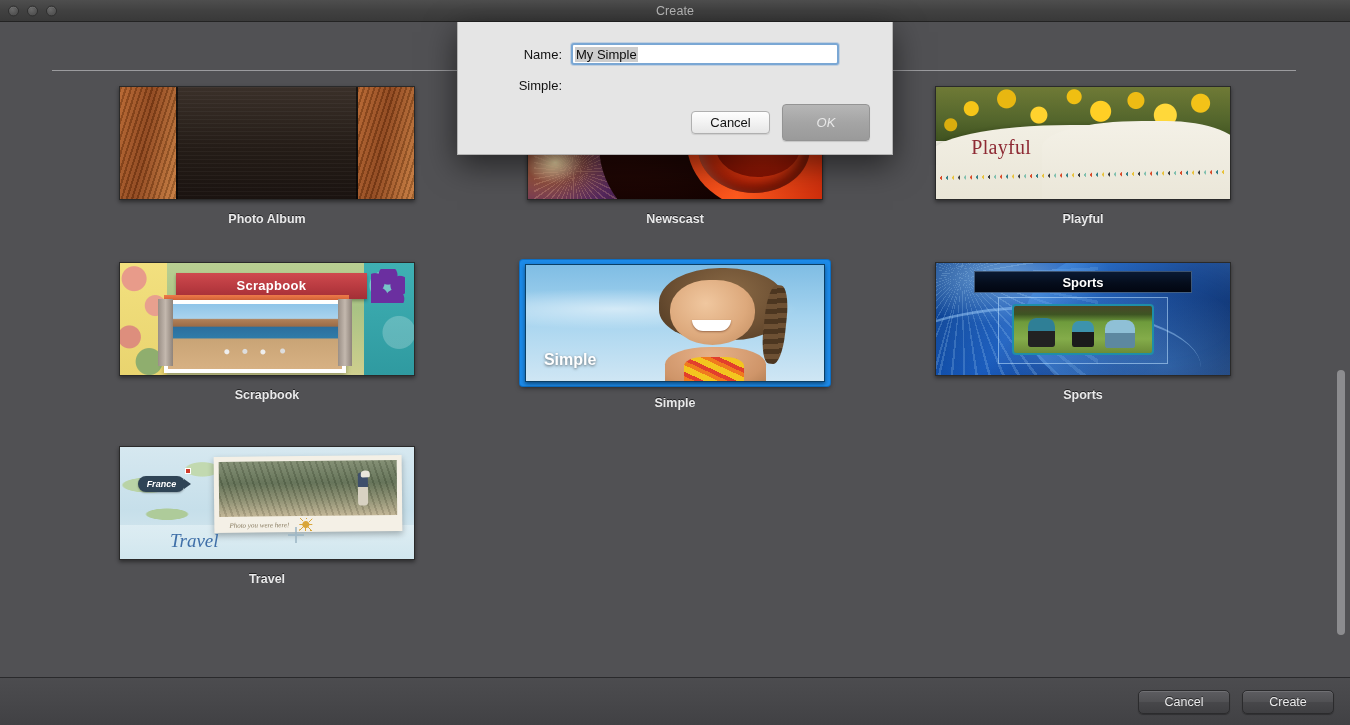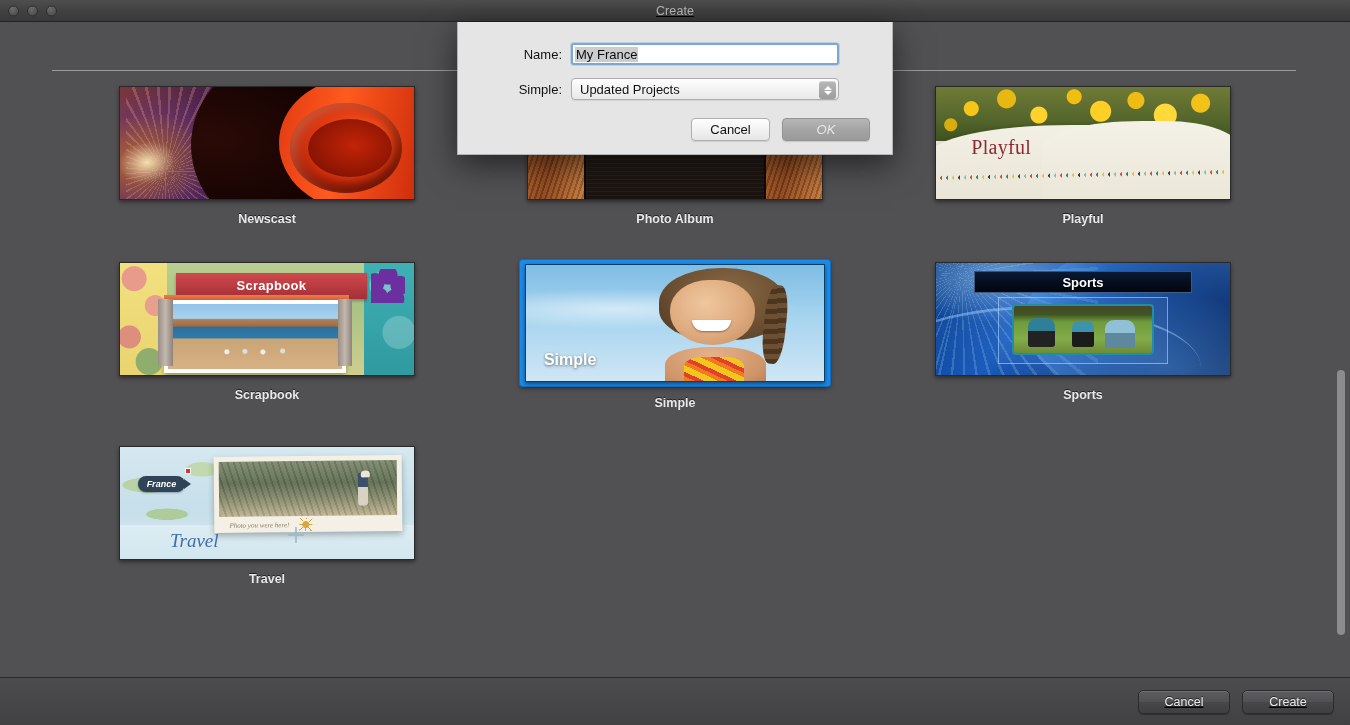--- a/index.html
+++ b/index.html
@@ -7,21 +7,20 @@
     width: 1350px; height: 725px;
     font-family: "Liberation Sans", sans-serif;
     overflow: hidden;
     background: #515154;
   }
 
   .app-window {
     position: absolute; inset: 0;
     display: flex; flex-direction: column;
     background: #515154;
-    text-decoration: underline;
   }
 
   
   .titlebar {
     position: relative;
     height: 22px;
     flex: 0 0 22px;
     background: linear-gradient(to bottom, #4e4e4e 0%, #414141 50%, #393939 100%);
     border-bottom: 1px solid #232323;
     display: flex; align-items: center; justify-content: center;
@@ -592,21 +591,21 @@
   .btn-cancel {
     min-width: 79px; height: 23px; padding: 0 14px;
     border-radius: 4px;
     border: 1px solid #b0b0b0;
     background: linear-gradient(to bottom, #fefefe, #f2f2f2 52%, #e6e6e6);
     font-size: 13px; color: #111;
     box-shadow: 0 1px 1px rgba(0,0,0,.1);
     cursor: default;
   }
   .btn-ok {
-    min-width: 88px; height: 23px; padding: 0 14px;
+    min-width: 88px; height: 37px; padding: 0 14px;
     border-radius: 4px;
     border: 1px solid #949494;
     background: linear-gradient(to bottom, #b6b6b6, #a4a4a4 52%, #9a9a9a);
     font-size: 13px; color: #e8e8e8;
     box-shadow: 0 1px 1px rgba(0,0,0,.14);
     cursor: default;
     font-style: italic;
   }
 </style>
 </head>
@@ -620,50 +619,50 @@
       <div class="tl"></div>
       <div class="tl"></div>
     </div>
     <div class="title-text">Create</div>
   </div>
 
   <div class="content">
     <div class="top-rule"></div>
 
     <div class="grid">
+
+      <div class="theme">
+        <div class="thumb-wrap">
+          <div class="thumb">
+            <div class="art-photoalbum">
+              <div class="pa-center"></div>
+              <div class="pa-wood-l"></div>
+              <div class="pa-wood-r"></div>
+              <div class="pa-seam" style="left:19%"></div>
+              <div class="pa-seam" style="right:19%"></div>
+            </div>
+          </div>
+        </div>
+        <div class="theme-label">Photo Album</div>
+      </div>
 
       <div class="theme">
         <div class="thumb-wrap">
           <div class="thumb">
             <div class="art-newscast">
               <div class="nc-glow"></div>
               <div class="nc-rays"></div>
               <div class="nc-streaks"></div>
               <div class="nc-dark"></div>
               <div class="nc-red"></div>
               <div class="nc-ring"></div>
             </div>
           </div>
         </div>
         <div class="theme-label">Newscast</div>
-      </div>
-
-      <div class="theme">
-        <div class="thumb-wrap">
-          <div class="thumb">
-            <div class="art-photoalbum">
-              <div class="pa-center"></div>
-              <div class="pa-wood-l"></div>
-              <div class="pa-wood-r"></div>
-              <div class="pa-seam" style="left:19%"></div>
-              <div class="pa-seam" style="right:19%"></div>
-            </div>
-          </div>
-        </div>
-        <div class="theme-label">Photo Album</div>
       </div>
 
       <div class="theme">
         <div class="thumb-wrap">
           <div class="thumb">
             <div class="art-playful">
               <div class="pf-flowers"></div>
               <div class="pf-wave"></div>
               <div class="pf-wave2"></div>
               <div class="pf-title">Playful</div>
@@ -775,33 +774,26 @@
   </div>
 
 </div>
 
 <div class="dialog-shadow">
   <div class="dialog">
 
     <div class="form-row row-name">
       <div class="field-label">Name:</div>
       <div class="text-input">
-        <span class="sel">My France</span>
+        <span class="sel">My Simple</span>
       </div>
     </div>
 
     <div class="form-row row-event">
       <div class="field-label">Simple:</div>
-      <div class="select">
-        <span class="select-value">Updated Projects</span>
-        <span class="stepper">
-          <i class="chev up"></i>
-          <i class="chev down"></i>
-        </span>
-      </div>
     </div>
 
     <div class="dialog-actions">
       <button class="btn-cancel">Cancel</button>
       <button class="btn-ok">OK</button>
     </div>
 
   </div>
 </div>
 

